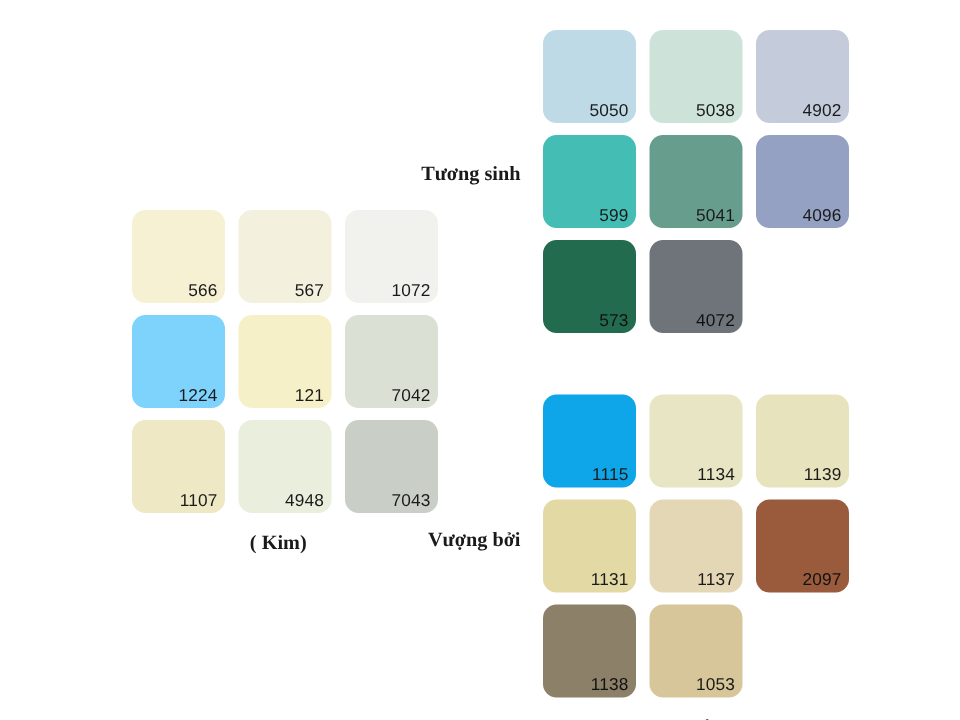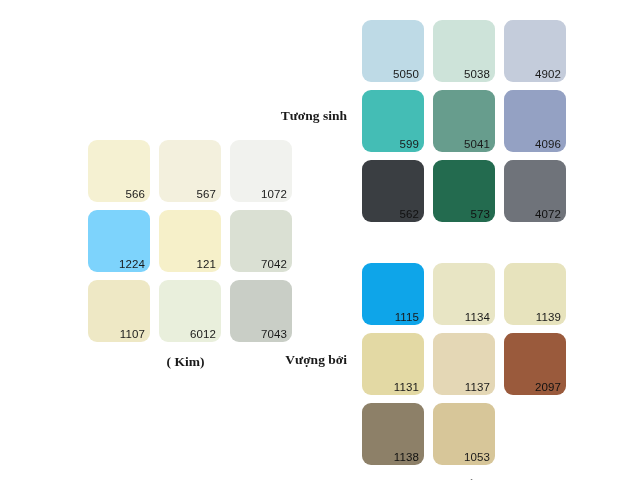--- a/index.html
+++ b/index.html
@@ -108,21 +108,21 @@
         <div class="swatch" style="background: rgb(246, 240, 201);">
           <span class="swatch-code">121</span>
         </div>
         <div class="swatch" style="background: rgb(218, 224, 211);">
           <span class="swatch-code">7042</span>
         </div>
         <div class="swatch" style="background: rgb(238, 232, 197);">
           <span class="swatch-code">1107</span>
         </div>
         <div class="swatch" style="background: rgb(233, 239, 220);">
-          <span class="swatch-code">6012</span>
+          <span class="swatch-code">4948</span>
         </div>
         <div class="swatch" style="background: rgb(201, 206, 198);">
           <span class="swatch-code">7043</span>
         </div>
       </div>
     <div class="group-caption">( Kim)</div>
   </div>
 
   <div class="group" id="group-thuy">
     <div class="grid">
@@ -136,23 +136,20 @@
           <span class="swatch-code">4902</span>
         </div>
         <div class="swatch" style="background: rgb(68, 189, 181);">
           <span class="swatch-code">599</span>
         </div>
         <div class="swatch" style="background: rgb(103, 157, 141);">
           <span class="swatch-code">5041</span>
         </div>
         <div class="swatch" style="background: rgb(148, 161, 195);">
           <span class="swatch-code">4096</span>
-        </div>
-        <div class="swatch dark" style="background: rgb(58, 62, 66);">
-          <span class="swatch-code">562</span>
         </div>
         <div class="swatch dark" style="background: rgb(35, 107, 79);">
           <span class="swatch-code">573</span>
         </div>
         <div class="swatch dark" style="background: rgb(111, 115, 122);">
           <span class="swatch-code">4072</span>
         </div>
       </div>
   </div>
 

